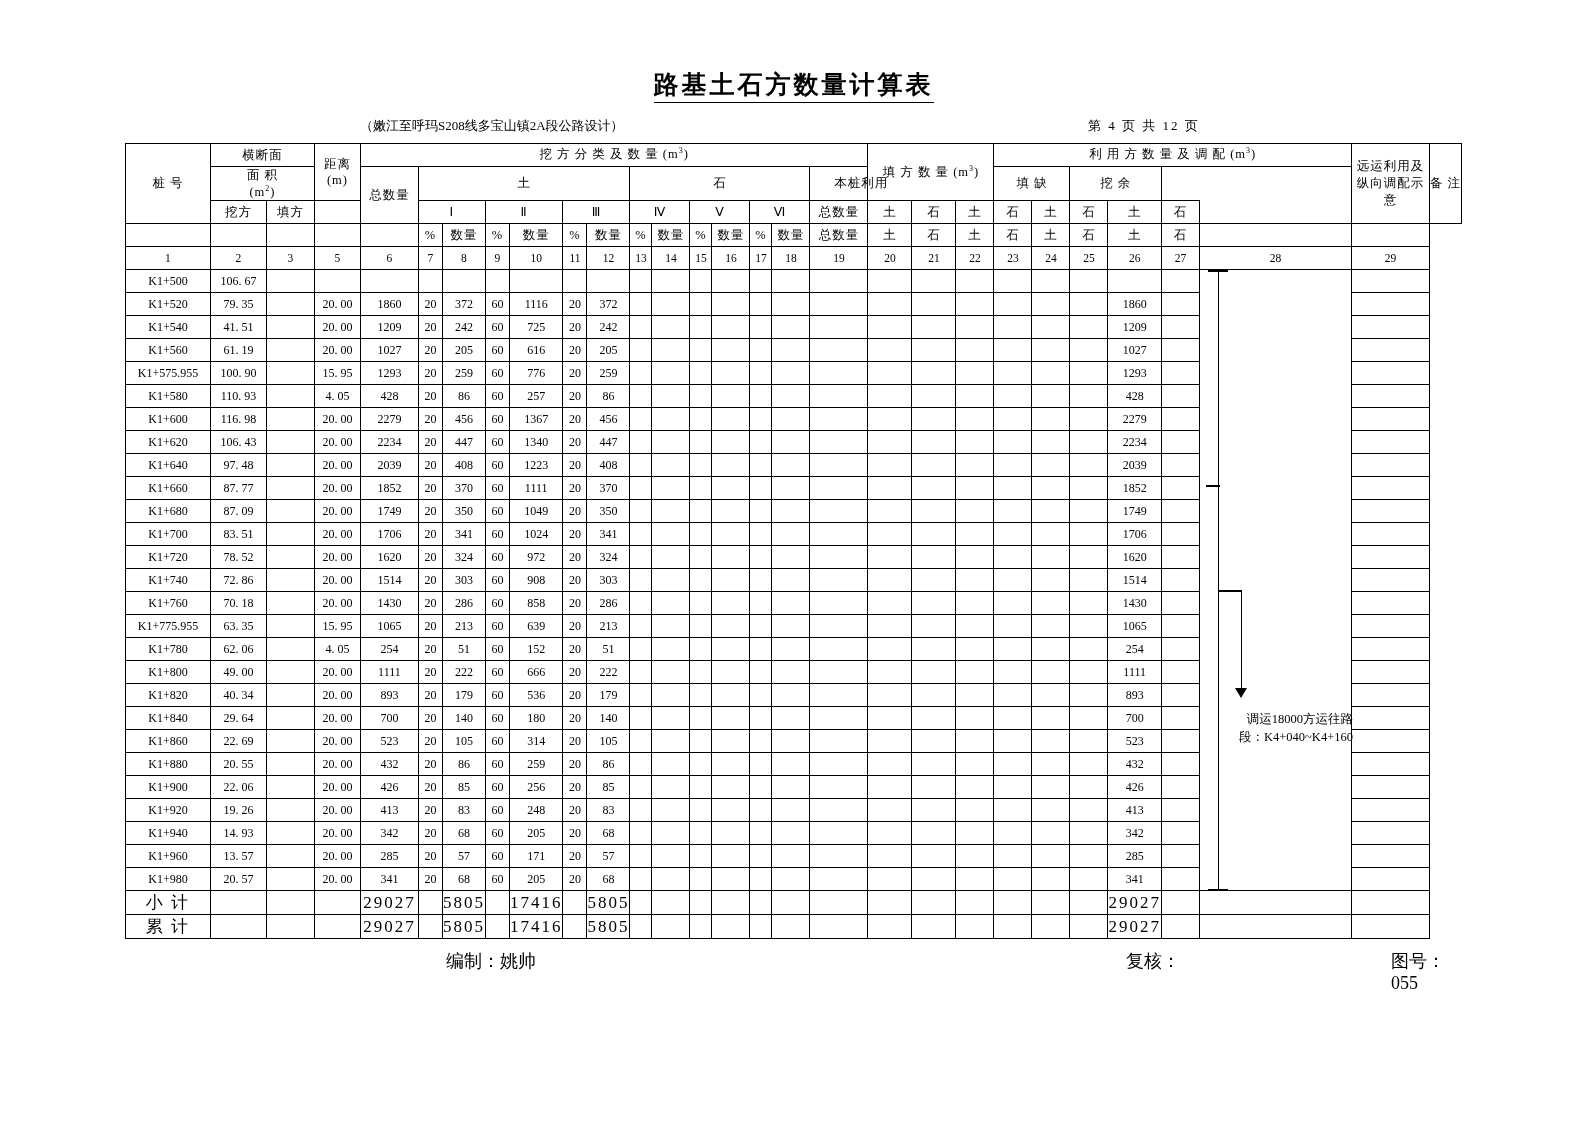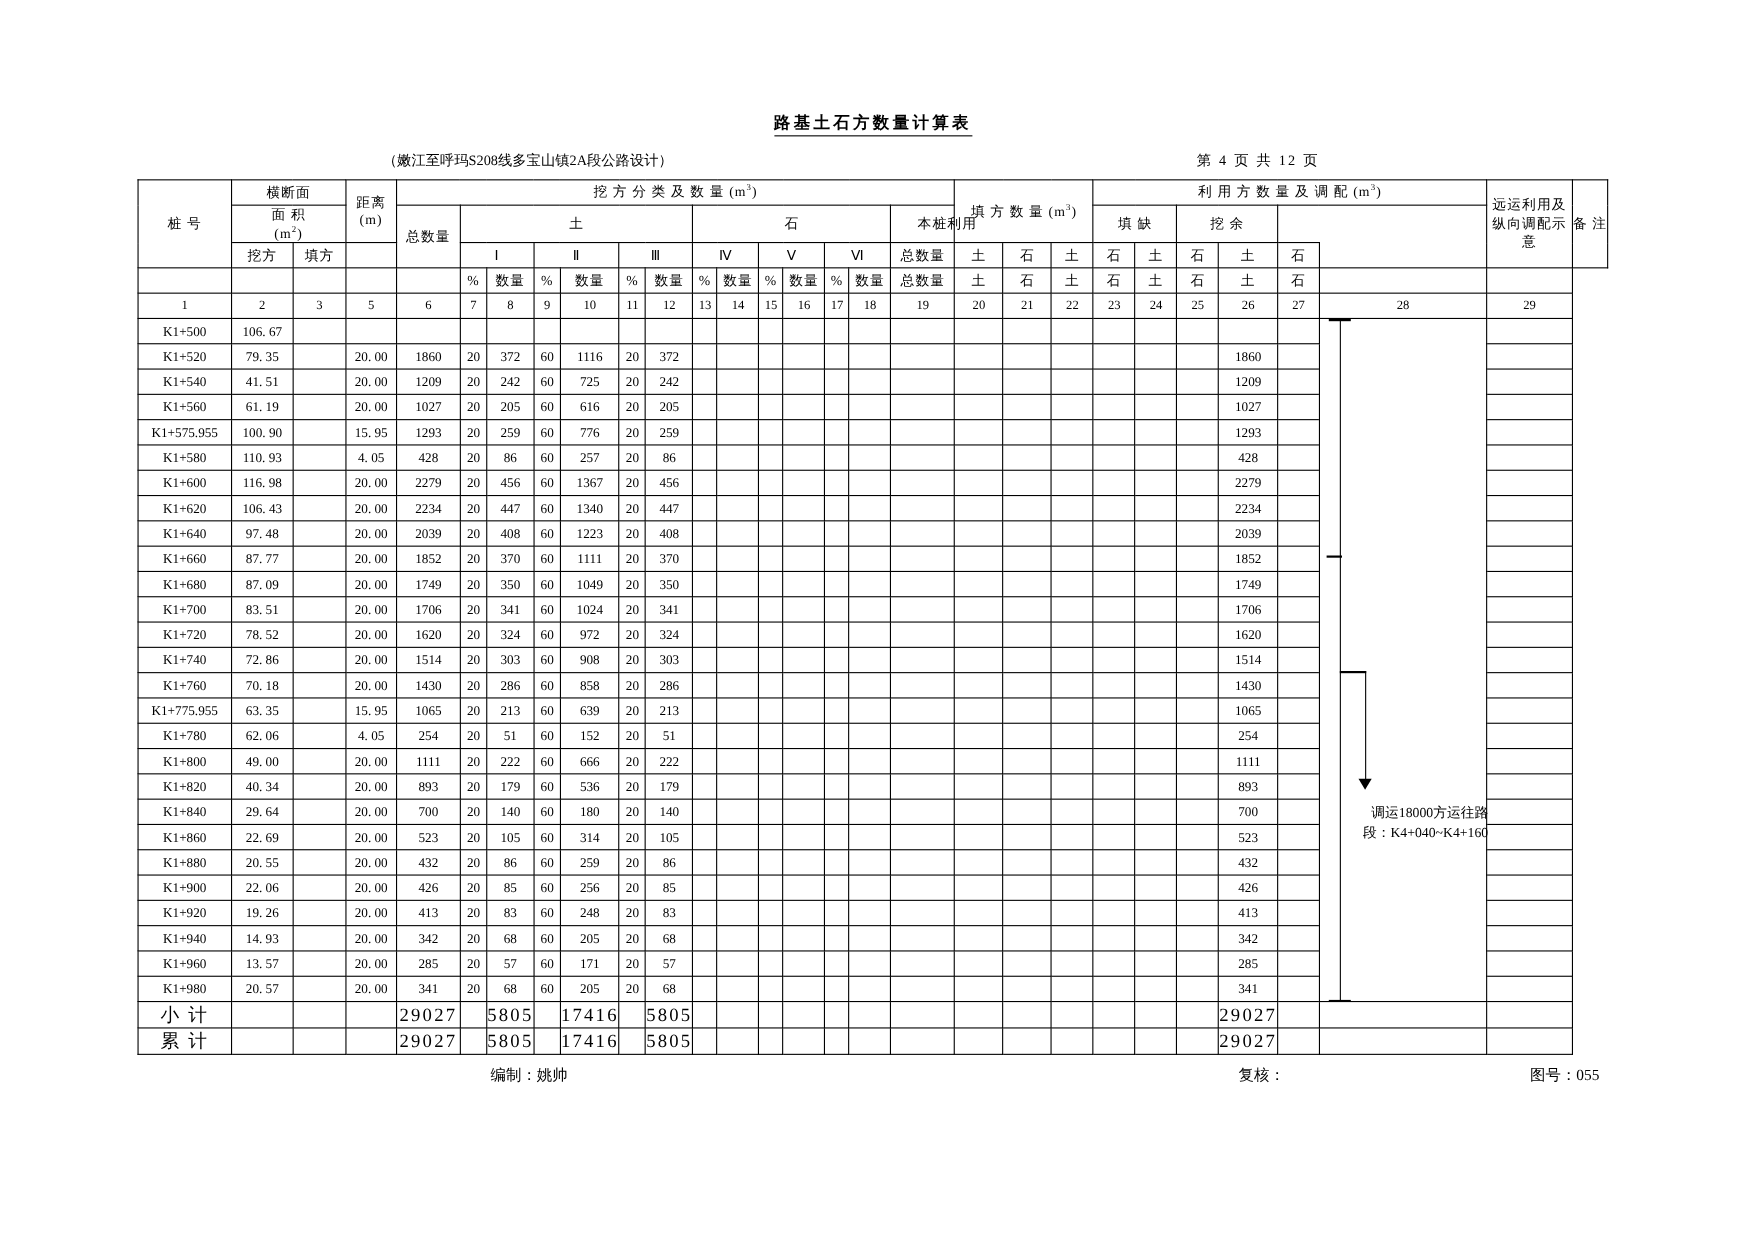--- a/index.html
+++ b/index.html
@@ -7,35 +7,35 @@
     width:1587px;height:1122px;
     background:#ffffff;
     font-family:"Liberation Serif", serif;
     color:#000;
     position:relative;
     overflow:hidden;
   }
   .page{position:relative;width:1587px;height:1122px;}
   .title{
     text-align:center;
-    font-size:15px;
+    font-size:25px;
     font-weight:bold;
     letter-spacing:3px;
-    margin-top:102px;
+    margin-top:68px;
     font-family:"DejaVu Sans","Liberation Sans",sans-serif;
   }
   .title span{border-bottom:1.5px solid #000;padding-bottom:3px;}
   .subline{
     position:relative;
     width:1355px;
     margin:16px auto 0 auto;
     height:20px;
     font-size:13px;
   }
-  .subline .left{position:absolute;left:232px;top:0;}
+  .subline .left{position:absolute;left:244px;top:0;}
   .subline .right{position:absolute;left:972px;top:0;letter-spacing:2px;}
   table.main{
     border-collapse:collapse;
     margin:6px auto 0 auto;
     table-layout:fixed;
     font-size:12px;
   }
   table.main td,table.main th{
     border:1px solid #000;
     text-align:center;
@@ -45,21 +45,21 @@
     height:22px;
     font-family:"Liberation Serif",serif;
   }
   .hdr td{font-size:12.5px;letter-spacing:1px;}
   .numrow td{font-size:11.5px;height:19px;}
   .datarow td{height:23.4px;font-size:12px;}
   .sumrow td{height:25px;font-size:17px;letter-spacing:2px;}
   .footer{
     position:relative;
     width:1355px;margin:10px auto 0 auto;
-    height:24px;font-size:14px;
+    height:24px;font-size:18px;
   }
   .footer .f1{position:absolute;left:330px;}
   .footer .f2{position:absolute;left:1010px;}
   .footer .f3{position:absolute;left:1275px;}
   .note{
     font-size:12.5px;
     line-height:1.45;
     text-align:right;
     padding-left:4px;
   }

